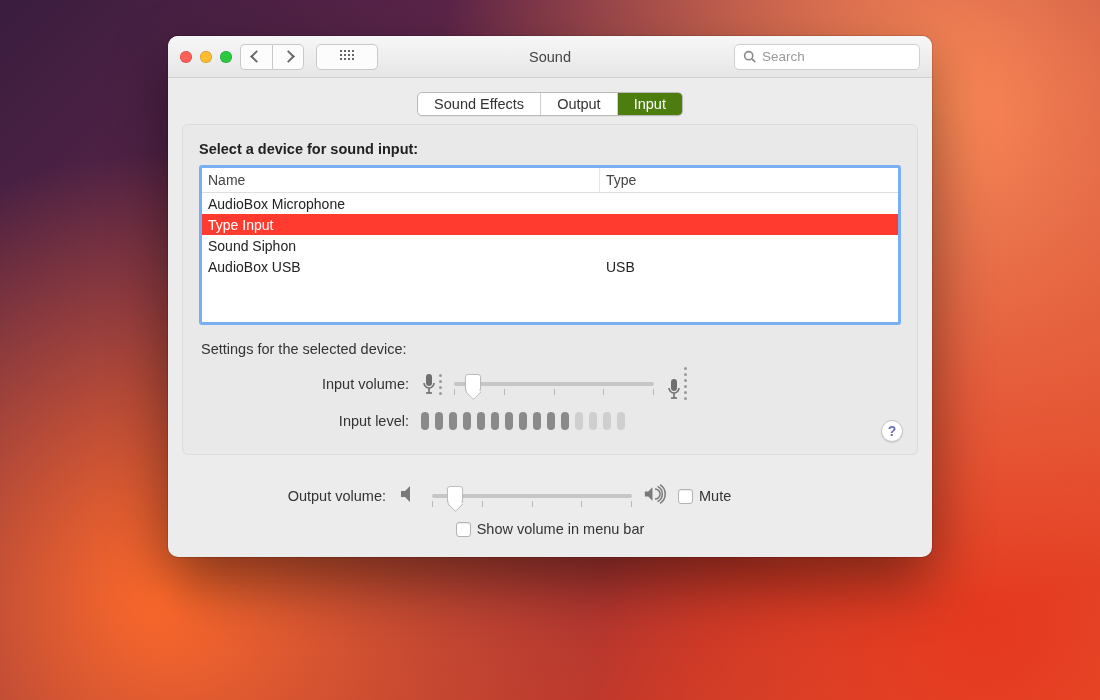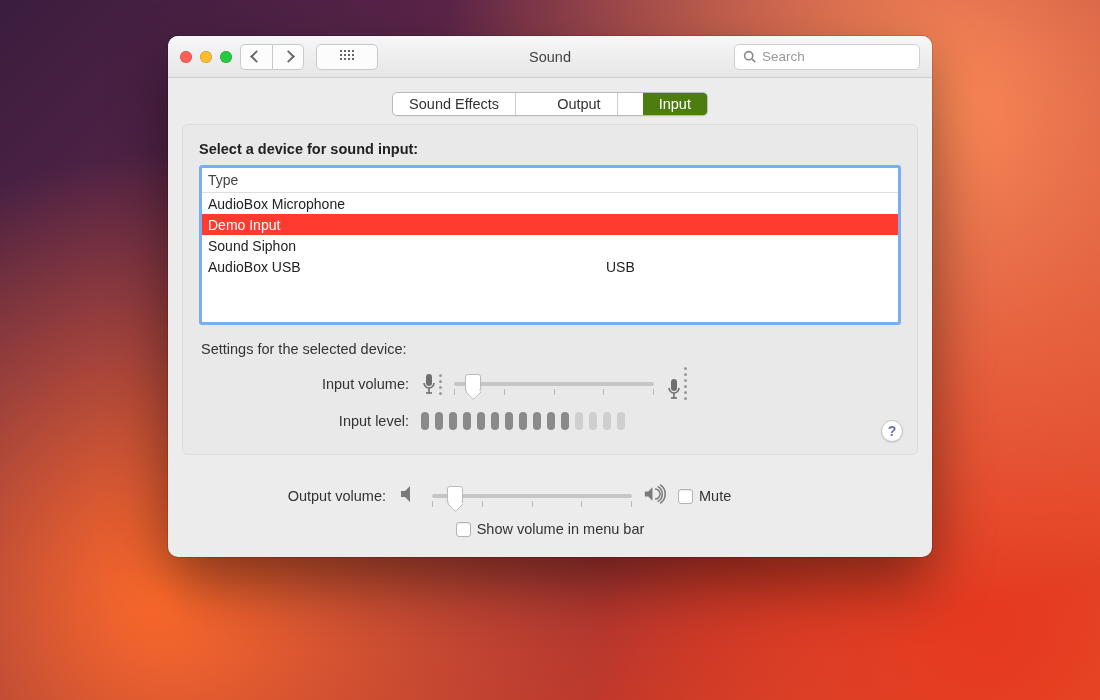--- a/index.html
+++ b/index.html
@@ -49,21 +49,21 @@
   .grid-ic { width:14px; height:14px; display:grid; grid-template-columns:repeat(4,2px); grid-auto-rows:2px; gap:2px; }
   .grid-ic span { background:#666; }
   .title { position:absolute; left:0; right:0; text-align:center; font-size:14.5px; color:#444; pointer-events:none; }
   .search {
     margin-left:auto; width:186px; height:26px; background:#fff; border:1px solid #cfcfcf; border-radius:5px;
     display:flex; align-items:center; padding:0 8px; gap:6px; color:#999; font-size:13.5px;
   }
   .search svg { width:13px; height:13px; fill:none; stroke:#8a8a8a; stroke-width:2; }
 
   .tabs { display:flex; justify-content:center; padding:14px 0 8px; }
-  .seg { display:flex; border:1px solid #b9b9b9; border-radius:5px; overflow:hidden; background:#fff; box-shadow:0 1px 0 rgba(0,0,0,.04);gap:25px; }
+  .seg { display:flex; border:1px solid #b9b9b9; border-radius:5px; overflow:hidden; background:#fff; box-shadow:0 1px 0 rgba(0,0,0,.04); }
   .seg-item { padding:3px 16px; font-size:14.5px; color:#333; border-right:1px solid #cfcfcf; cursor:default; }
   .seg-item:last-child { border-right:none; }
   .seg-item.active { background:#4d7c0f; color:#fff; }
 
   .panel {
     margin: 0 14px 12px; padding: 16px 16px 12px; background:#e9e9e9; border:1px solid #dcdcdc;
     border-radius:6px; position:relative;
   }
   .panel h3 { font-size:14.5px; font-weight:600; color:#222; margin-bottom:8px; }
   .device-table {
@@ -166,28 +166,29 @@
         <div class="seg-item">Output</div>
         <div class="seg-item active">Input</div>
       </div>
   </div>
 
   <div class="panel">
     <h3>Select a device for sound input:</h3>
 
     <div class="device-table">
       <div class="dt-head">
+        <div class="c name">Name</div>
         <div class="c type">Type</div>
       </div>
       <div id="dt-body">
           <div class="dt-row">
             <div class="c name">AudioBox Microphone</div>
           </div>
           <div class="dt-row sel">
-            <div class="c name">Demo Input</div>
+            <div class="c name">Type Input</div>
             <div class="c type"></div>
           </div>
           <div class="dt-row">
             <div class="c name">Sound Siphon</div>
             <div class="c type"></div>
           </div>
           <div class="dt-row">
             <div class="c name">AudioBox USB</div>
             <div class="c type">USB</div>
           </div>

